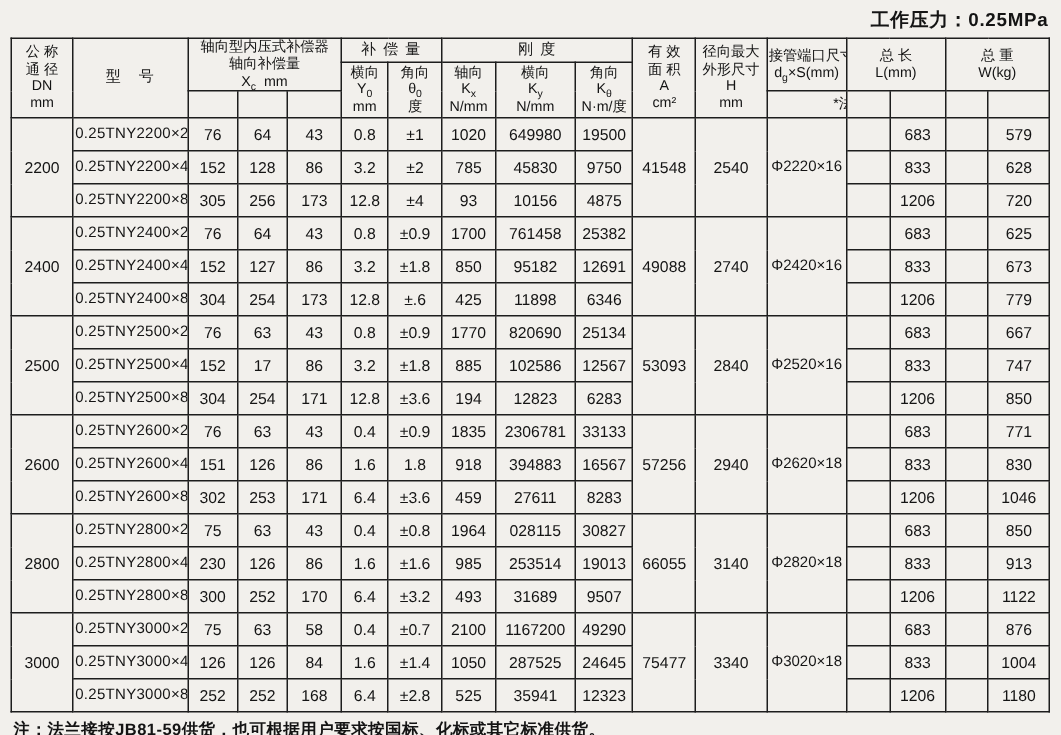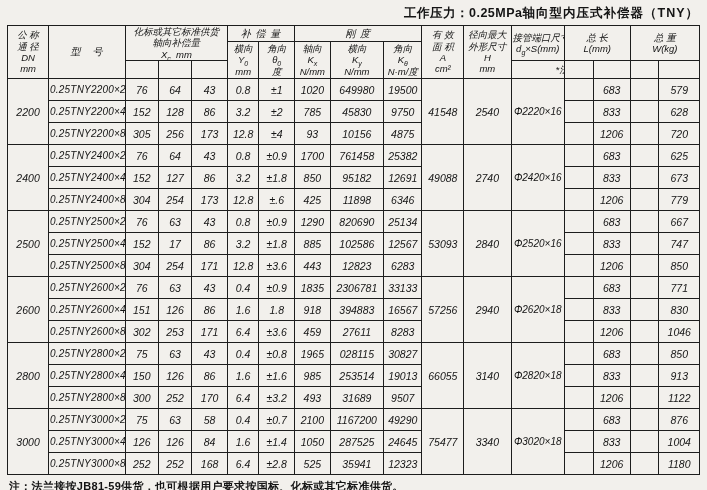--- a/index.html
+++ b/index.html
@@ -7,21 +7,21 @@
     width:707px;height:490px;overflow:hidden;
     background:#f2f0ec;color:#141414;
     font-family:"Liberation Sans","DejaVu Sans",sans-serif;
     -webkit-font-smoothing:antialiased;
   }
   .page{padding:4px 7px 0 7px;}
   .titlebar{display:flex;justify-content:flex-end;align-items:flex-end;margin:1px 1px 3px 1px;}
   .title-left{font-size:12.5px;font-weight:bold;letter-spacing:.5px;}
   .title-right{font-size:12.5px;font-weight:bold;letter-spacing:1px;}
   table.spec{
-    border-collapse:collapse;table-layout:fixed;width:693px;font-style:italic;
+    border-collapse:collapse;table-layout:fixed;width:693px;
   }
   .spec th,.spec td{
     border:1px solid #1d1d1d;text-align:center;vertical-align:middle;
     padding:0 1px;font-weight:normal;overflow:hidden;white-space:nowrap;
   }
   .spec{border:1.5px solid #111;}
   thead th{font-size:9.5px;line-height:1.18;}
   thead .grp{font-size:10px;letter-spacing:1px;}
   tr.h1 th{height:15px;}
   tr.h2 th{height:27px;}
@@ -33,21 +33,20 @@
   .ml{line-height:1.2;}
   .footnote{margin:4px 0 0 2px;font-size:11px;font-weight:bold;letter-spacing:.3px;}
 </style>
 </head>
 <body>
 
 <div class="page">
 
   <div class="titlebar">
     <div class="title-left">工作压力：0.25MPa</div>
-    <div class="title-right">轴向型内压式补偿器（TNY）</div>
   </div>
 
   <table class="spec">
     <colgroup>
       <col style="width:6.0%">
         <col style="width:11.2%">
       <col style="width:4.8%">
         <col style="width:4.9%">
         <col style="width:5.2%">
       <col style="width:4.6%">
@@ -69,21 +68,21 @@
           <div class="ml">
             <div>公 称</div>
             <div>通 径</div>
             <div>DN</div>
             <div>mm</div>
           </div>
         </th>
         <th rowspan="3" class="grp">型　号</th>
         <th colspan="3" rowspan="2">
           <div class="ml">
-            <div>化标或其它标准供货</div>
+            <div>轴向型内压式补偿器</div>
             <div>轴向补偿量</div>
             <div><span>X</span><sub>c</sub>&nbsp;&nbsp;<span>mm</span></div>
           </div>
         </th>
         <th colspan="2" class="grp">补 偿 量</th>
         <th colspan="3" class="grp">刚 度</th>
         <th rowspan="3">
           <div class="ml">
             <div>有 效</div>
             <div>面 积</div>
@@ -266,21 +265,21 @@
           <td>779</td>
         </tr>
         <tr>
           <td rowspan="3">2500</td>
           <td class="model">0.25TNY2500×2J</td>
           <td>76</td>
           <td>63</td>
           <td>43</td>
           <td>0.8</td>
           <td>±0.9</td>
-          <td>1290</td>
+          <td>1770</td>
           <td>820690</td>
           <td>25134</td>
           <td rowspan="3">53093</td>
           <td rowspan="3">2840</td>
           <td rowspan="3" class="port">Φ2520×16</td>
           <td></td>
           <td>683</td>
           <td></td>
           <td>667</td>
         </tr>
@@ -299,21 +298,21 @@
           <td></td>
           <td>747</td>
         </tr>
         <tr>
           <td class="model">0.25TNY2500×8J</td>
           <td>304</td>
           <td>254</td>
           <td>171</td>
           <td>12.8</td>
           <td>±3.6</td>
-          <td>443</td>
+          <td>194</td>
           <td>12823</td>
           <td>6283</td>
           <td></td>
           <td>1206</td>
           <td></td>
           <td>850</td>
         </tr>
         <tr>
           <td rowspan="3">2600</td>
           <td class="model">0.25TNY2600×2J</td>
@@ -364,34 +363,34 @@
           <td>1046</td>
         </tr>
         <tr>
           <td rowspan="3">2800</td>
           <td class="model">0.25TNY2800×2J</td>
           <td>75</td>
           <td>63</td>
           <td>43</td>
           <td>0.4</td>
           <td>±0.8</td>
-          <td>1965</td>
+          <td>1964</td>
           <td>028115</td>
           <td>30827</td>
           <td rowspan="3">66055</td>
           <td rowspan="3">3140</td>
           <td rowspan="3" class="port">Φ2820×18</td>
           <td></td>
           <td>683</td>
           <td></td>
           <td>850</td>
         </tr>
         <tr>
           <td class="model">0.25TNY2800×4J</td>
-          <td>150</td>
+          <td>230</td>
           <td>126</td>
           <td>86</td>
           <td>1.6</td>
           <td>±1.6</td>
           <td>985</td>
           <td>253514</td>
           <td>19013</td>
           <td></td>
           <td>833</td>
           <td></td>

